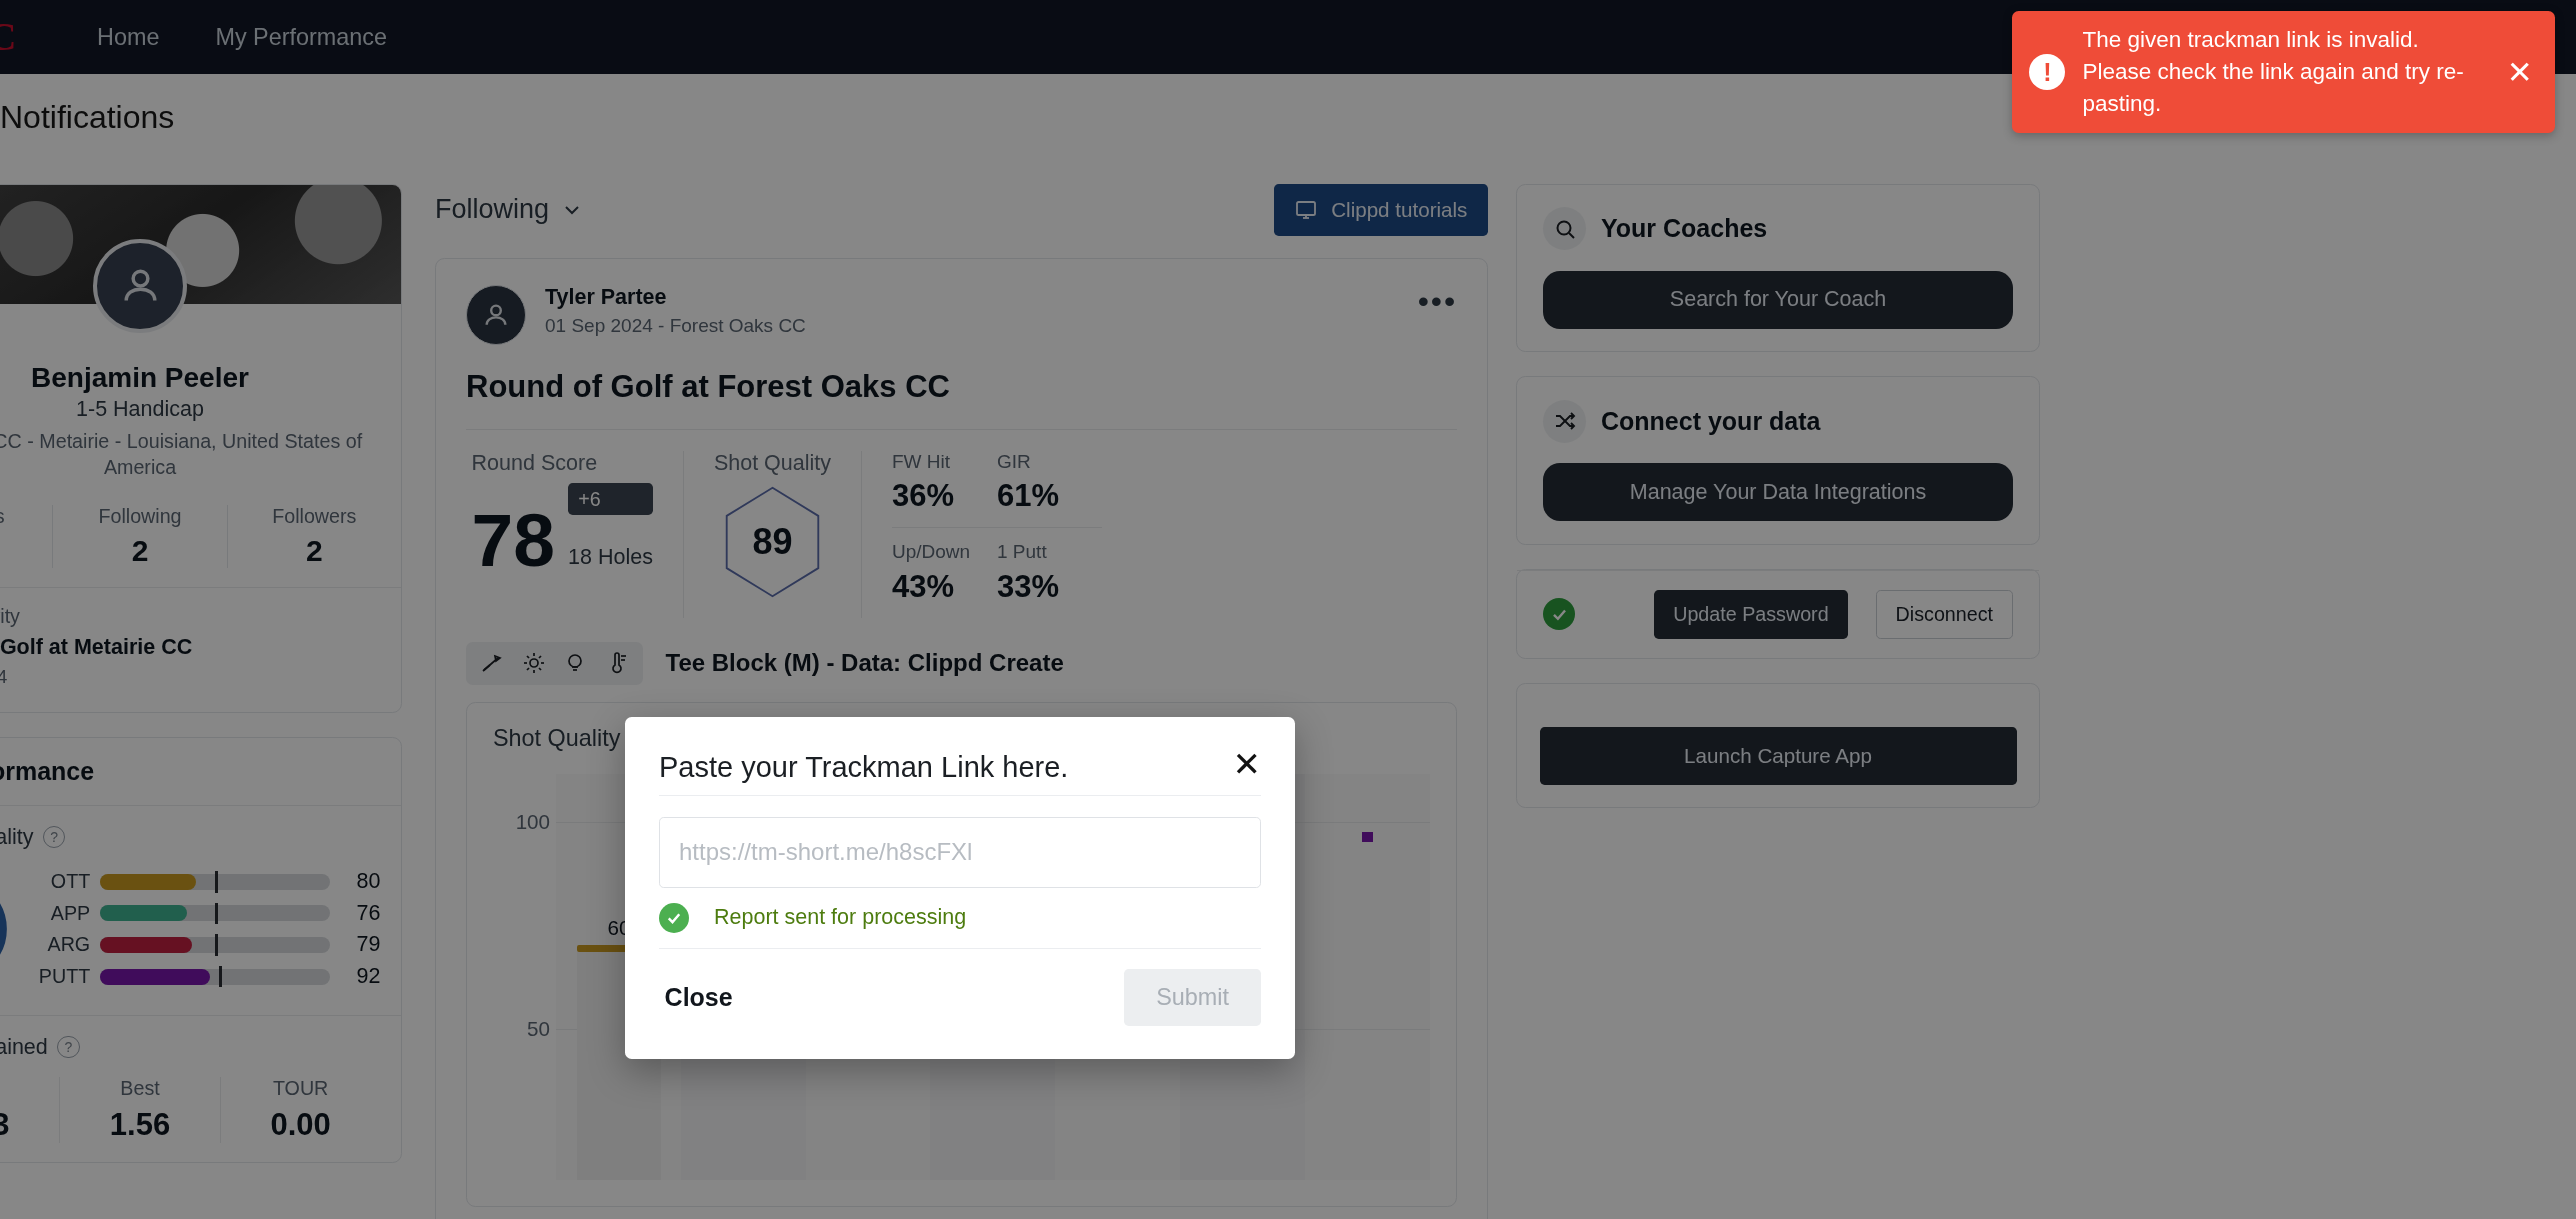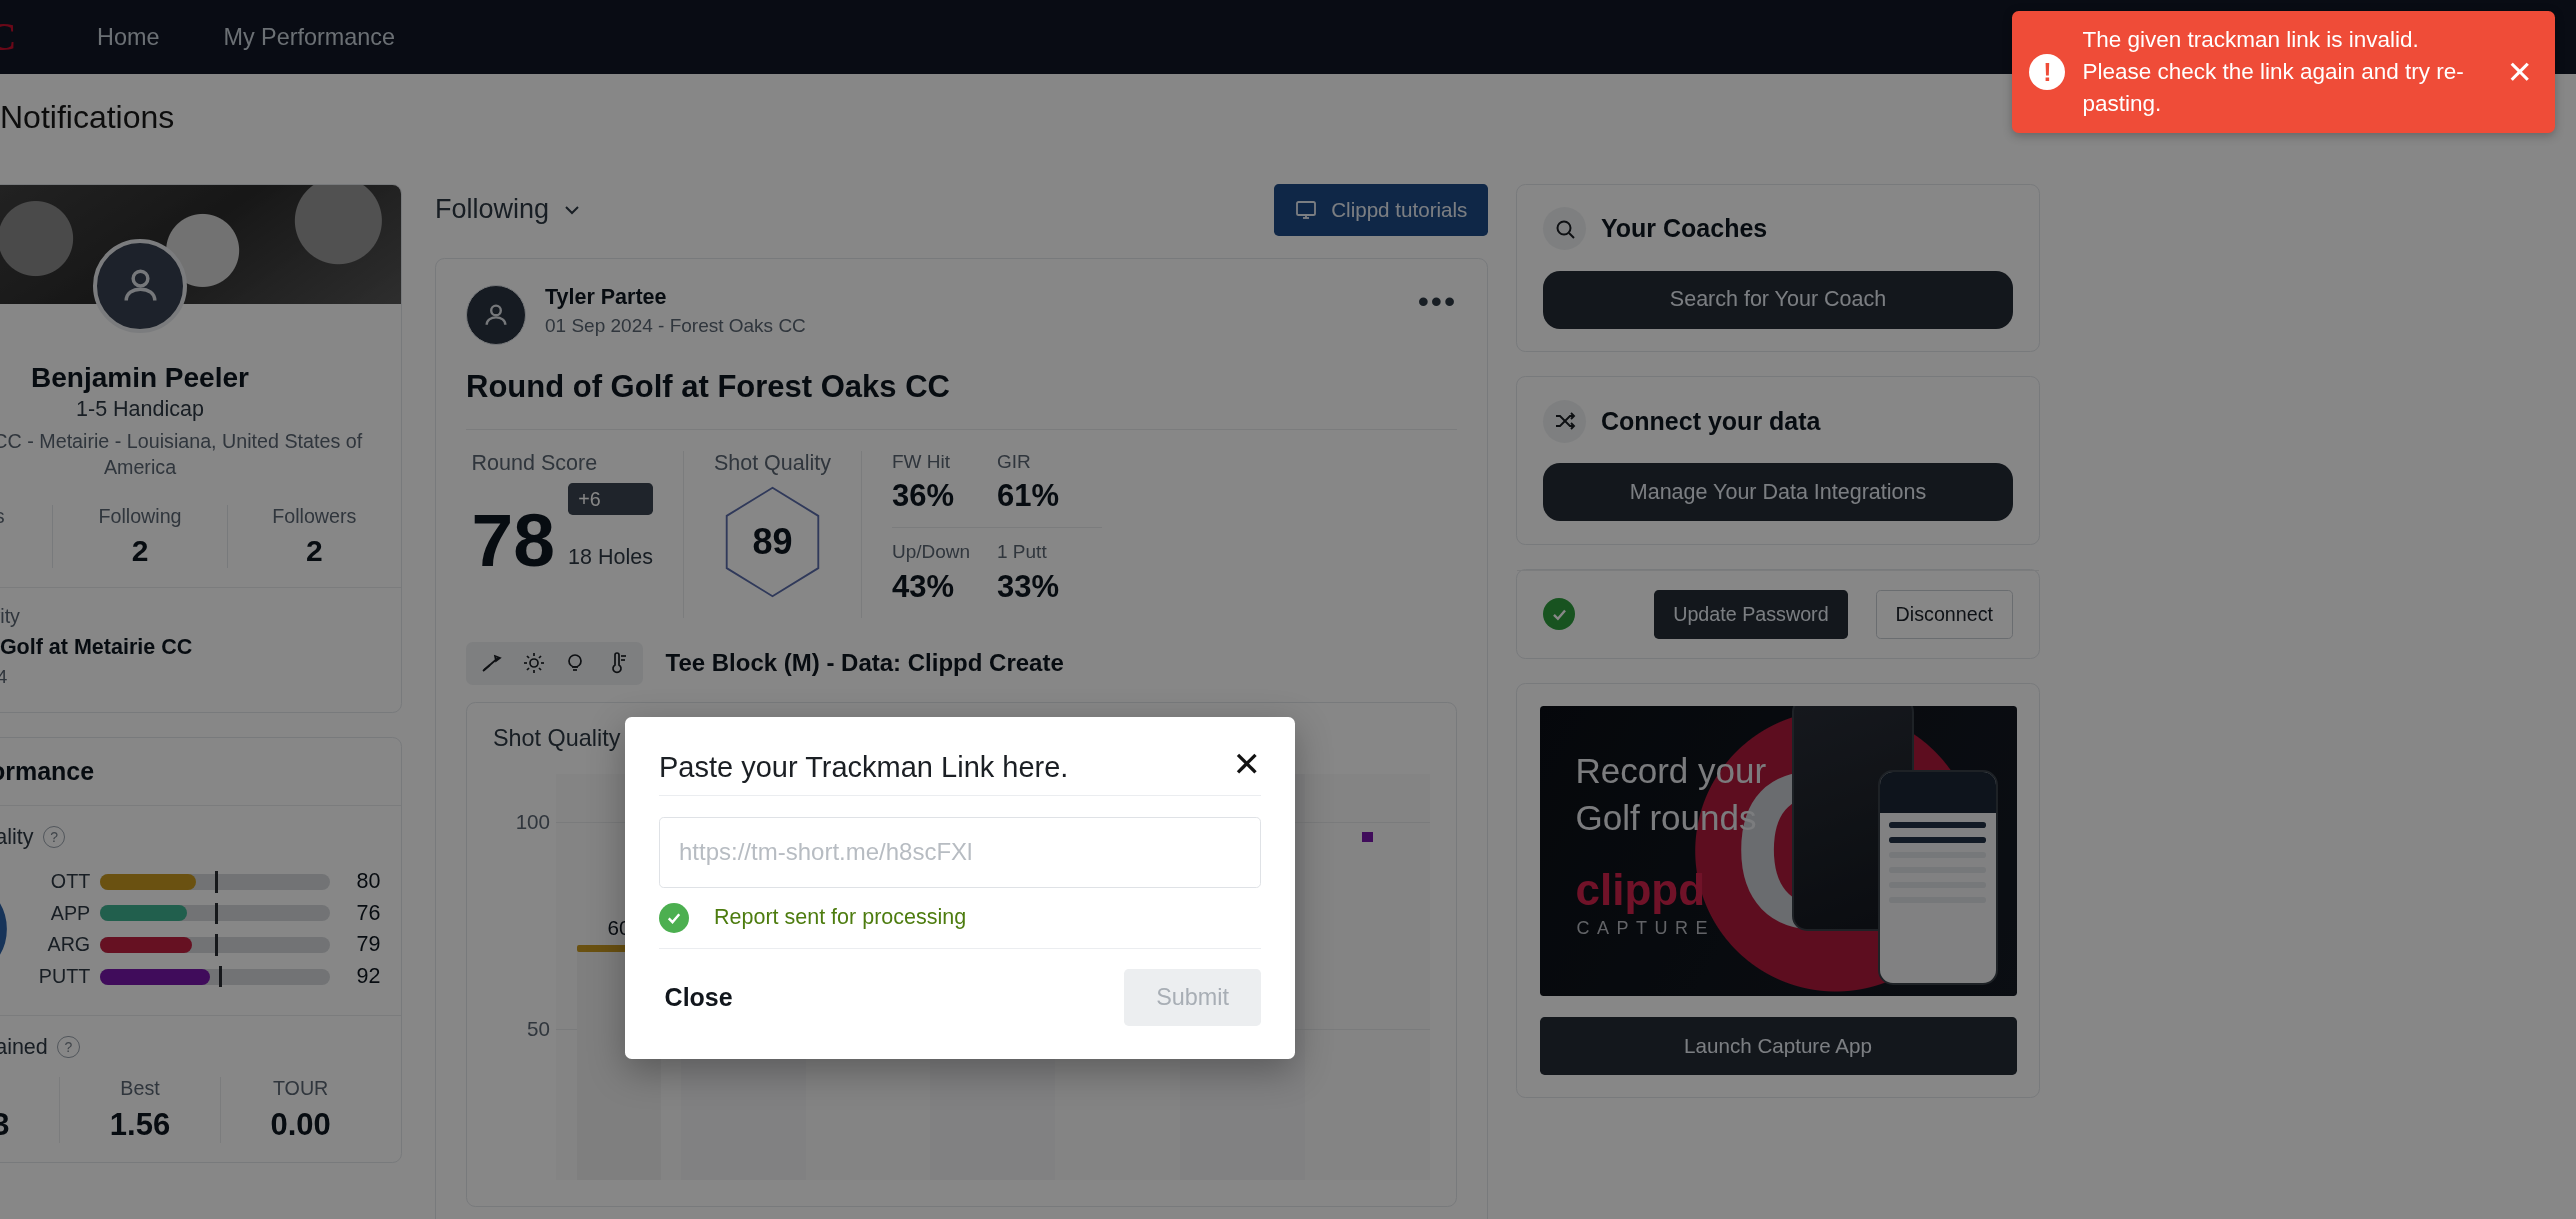--- a/index.html
+++ b/index.html
@@ -16,21 +16,21 @@
   
   .topbar {
     position: absolute; top: 0; left: 0; width: 2576px; height: 74px;
     background: #111827; display: flex; align-items: center;
   }
   .brand-mark {
     position:absolute; left:-13px; top:13px; width:32px; height:47px;
     color:#c8102e; font-size:41px; font-weight:700; line-height:47px;
     font-family:"Liberation Serif", serif;
   }
-  .nav-links { display: flex; align-items: center; margin-left: 73px; gap: 16px; }
+  .nav-links { display: flex; align-items: center; margin-left: 73px; gap: 8px; }
   .nav-link {
     color: #cbd3dc; font-size: 23.4px; padding: 0 24px; cursor: pointer;
     white-space: nowrap;
   }
   .topbar-right {
     position: absolute; right: 22.5px; top: 0; height: 74px;
     display: flex; align-items: center; gap: 0;
   }
   .ic-btn {
     width: 58px; height: 58px; display: flex; align-items: center;
@@ -633,39 +633,20 @@
               <svg viewBox="0 0 24 24" fill="none" stroke="currentColor" stroke-width="3">
                   <polyline points="5,12.5 10,17.5 19,7"></polyline>
                 </svg>
             </div>
             <button class="sm-dark">Update Password</button>
             <button class="sm-out">Disconnect</button>
           </div>
         </div>
 
         <div class="rcard promo-card">
-          <div class="promo-img">
-            <div class="promo-c">C</div>
-            <div class="promo-h">
-              <span>Record your</span><br>
-              <span>Golf rounds</span>
-            </div>
-            <div class="promo-brand">clippd</div>
-            <div class="promo-sub">CAPTURE</div>
-            <div class="promo-phone1"></div>
-            <div class="promo-phone2">
-              <div class="pp-hd"></div>
-              <div class="pp-ln d"></div>
-              <div class="pp-ln d"></div>
-              <div class="pp-ln"></div>
-              <div class="pp-ln"></div>
-              <div class="pp-ln"></div>
-              <div class="pp-ln"></div>
-            </div>
-          </div>
           <button class="promo-btn">Launch Capture App</button>
         </div>
 
       </div>
     </div>
   </div>
 
   <div class="overlay"></div>
 
   <div class="modal">

